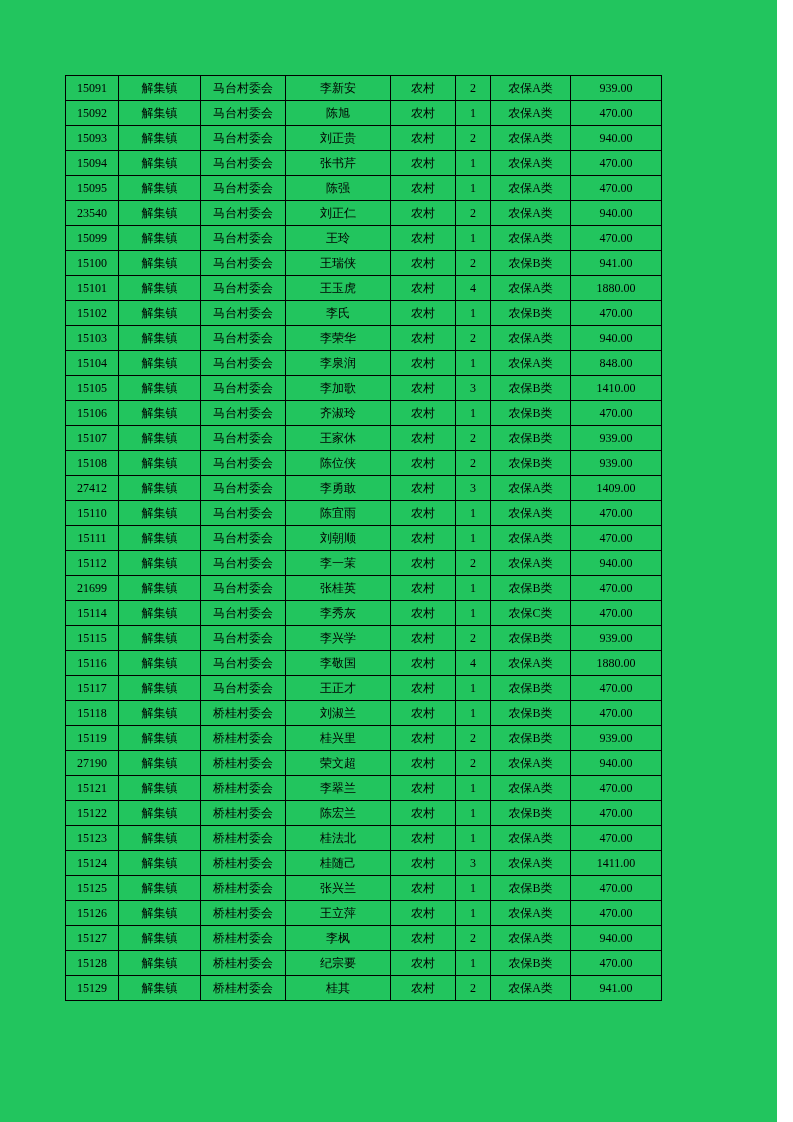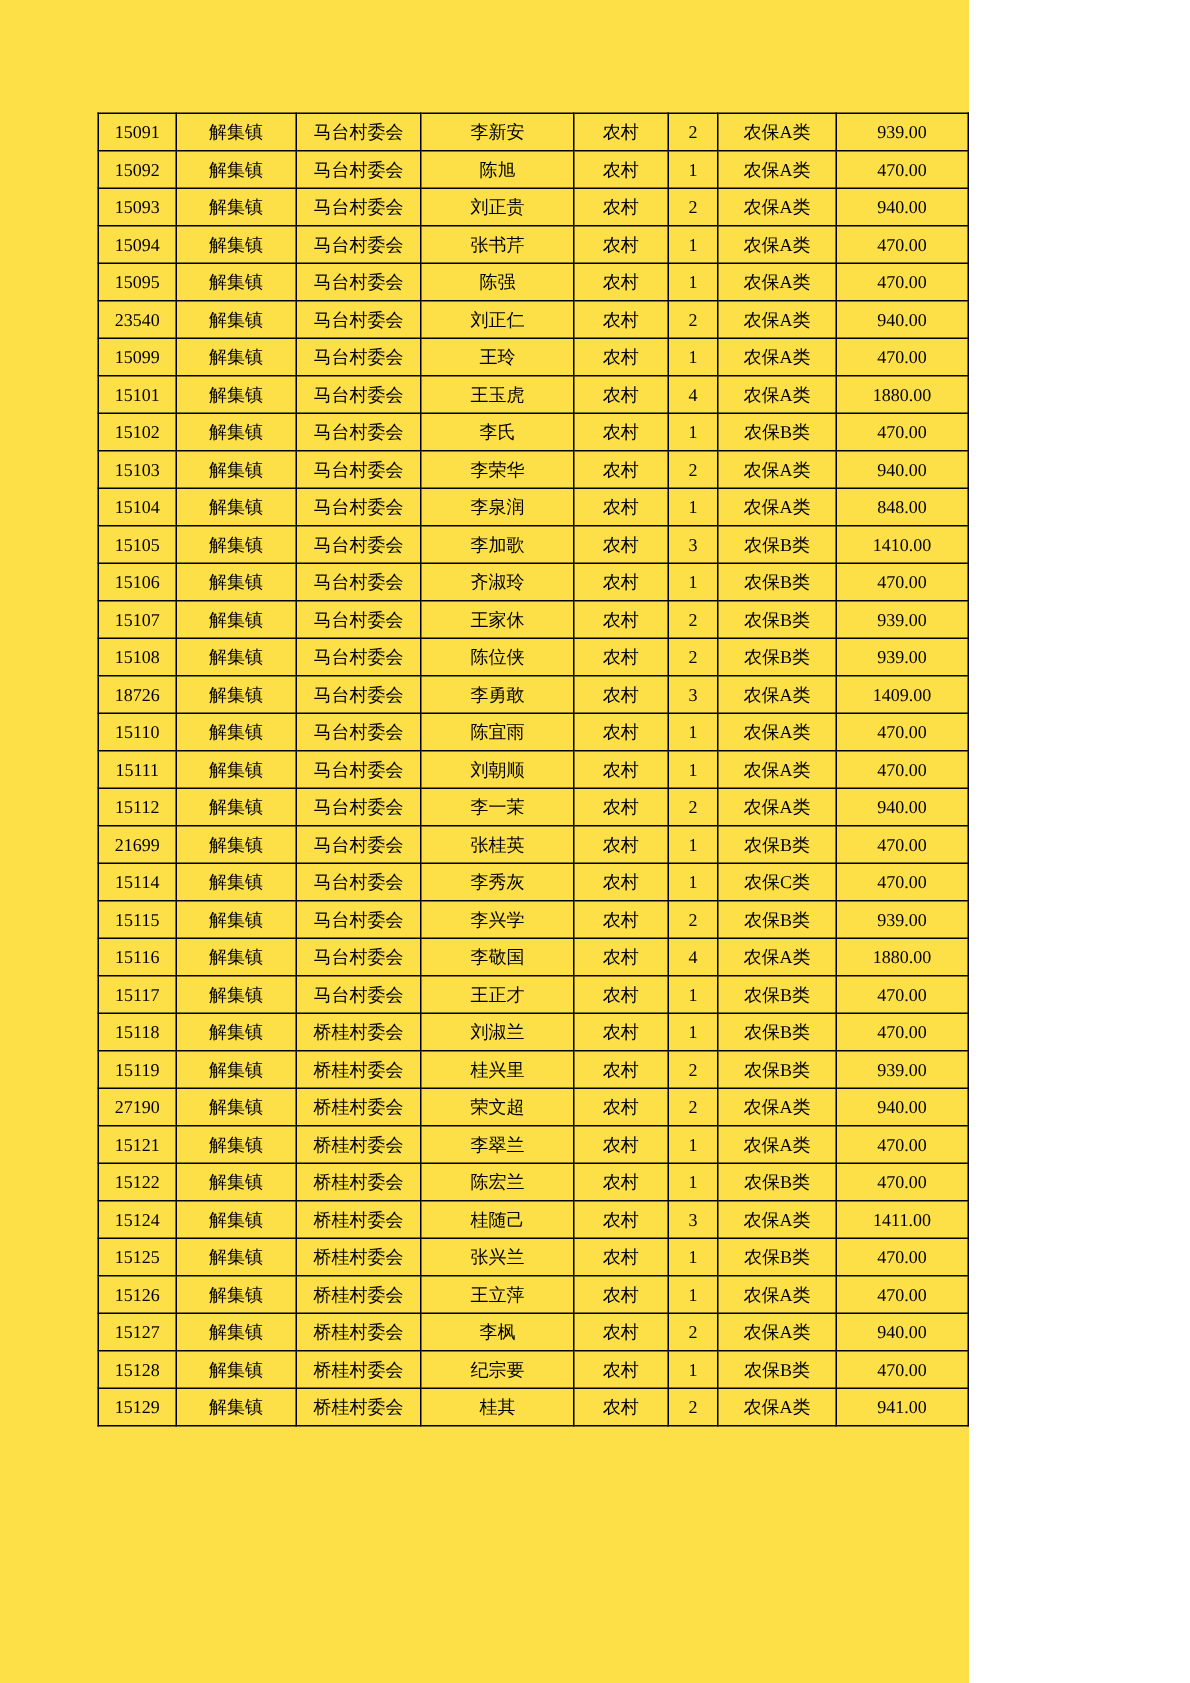--- a/index.html
+++ b/index.html
@@ -2,23 +2,23 @@
 <html><head>
 <meta charset="utf-8">
 <style>
   html, body {
     margin: 0;
     padding: 0;
     background: #ffffff;
   }
   .page {
     position: relative;
-    width: 646px;
+    width: 777px;
     height: 1122px;
-    background: #fde047;
+    background: #22c55e;
     overflow: hidden;
     font-family: "Liberation Serif", "DejaVu Serif", serif;
     color: #000000;
   }
   table.data-table {
     position: absolute;
     left: 65px;
     top: 75px;
     border-collapse: collapse;
     table-layout: fixed;
@@ -125,20 +125,30 @@
           <td class="cell-id">15099</td>
           <td class="cell-town">解集镇</td>
           <td class="cell-village">马台村委会</td>
           <td class="cell-name">王玲</td>
           <td class="cell-type">农村</td>
           <td class="cell-count">1</td>
           <td class="cell-category">农保A类</td>
           <td class="cell-amount">470.00</td>
         </tr>
         <tr>
+          <td class="cell-id">15100</td>
+          <td class="cell-town">解集镇</td>
+          <td class="cell-village">马台村委会</td>
+          <td class="cell-name">王瑞侠</td>
+          <td class="cell-type">农村</td>
+          <td class="cell-count">2</td>
+          <td class="cell-category">农保B类</td>
+          <td class="cell-amount">941.00</td>
+        </tr>
+        <tr>
           <td class="cell-id">15101</td>
           <td class="cell-town">解集镇</td>
           <td class="cell-village">马台村委会</td>
           <td class="cell-name">王玉虎</td>
           <td class="cell-type">农村</td>
           <td class="cell-count">4</td>
           <td class="cell-category">农保A类</td>
           <td class="cell-amount">1880.00</td>
         </tr>
         <tr>
@@ -205,21 +215,21 @@
           <td class="cell-id">15108</td>
           <td class="cell-town">解集镇</td>
           <td class="cell-village">马台村委会</td>
           <td class="cell-name">陈位侠</td>
           <td class="cell-type">农村</td>
           <td class="cell-count">2</td>
           <td class="cell-category">农保B类</td>
           <td class="cell-amount">939.00</td>
         </tr>
         <tr>
-          <td class="cell-id">18726</td>
+          <td class="cell-id">27412</td>
           <td class="cell-town">解集镇</td>
           <td class="cell-village">马台村委会</td>
           <td class="cell-name">李勇敢</td>
           <td class="cell-type">农村</td>
           <td class="cell-count">3</td>
           <td class="cell-category">农保A类</td>
           <td class="cell-amount">1409.00</td>
         </tr>
         <tr>
           <td class="cell-id">15110</td>
@@ -342,20 +352,30 @@
           <td class="cell-amount">470.00</td>
         </tr>
         <tr>
           <td class="cell-id">15122</td>
           <td class="cell-town">解集镇</td>
           <td class="cell-village">桥桂村委会</td>
           <td class="cell-name">陈宏兰</td>
           <td class="cell-type">农村</td>
           <td class="cell-count">1</td>
           <td class="cell-category">农保B类</td>
+          <td class="cell-amount">470.00</td>
+        </tr>
+        <tr>
+          <td class="cell-id">15123</td>
+          <td class="cell-town">解集镇</td>
+          <td class="cell-village">桥桂村委会</td>
+          <td class="cell-name">桂法北</td>
+          <td class="cell-type">农村</td>
+          <td class="cell-count">1</td>
+          <td class="cell-category">农保A类</td>
           <td class="cell-amount">470.00</td>
         </tr>
         <tr>
           <td class="cell-id">15124</td>
           <td class="cell-town">解集镇</td>
           <td class="cell-village">桥桂村委会</td>
           <td class="cell-name">桂随己</td>
           <td class="cell-type">农村</td>
           <td class="cell-count">3</td>
           <td class="cell-category">农保A类</td>

